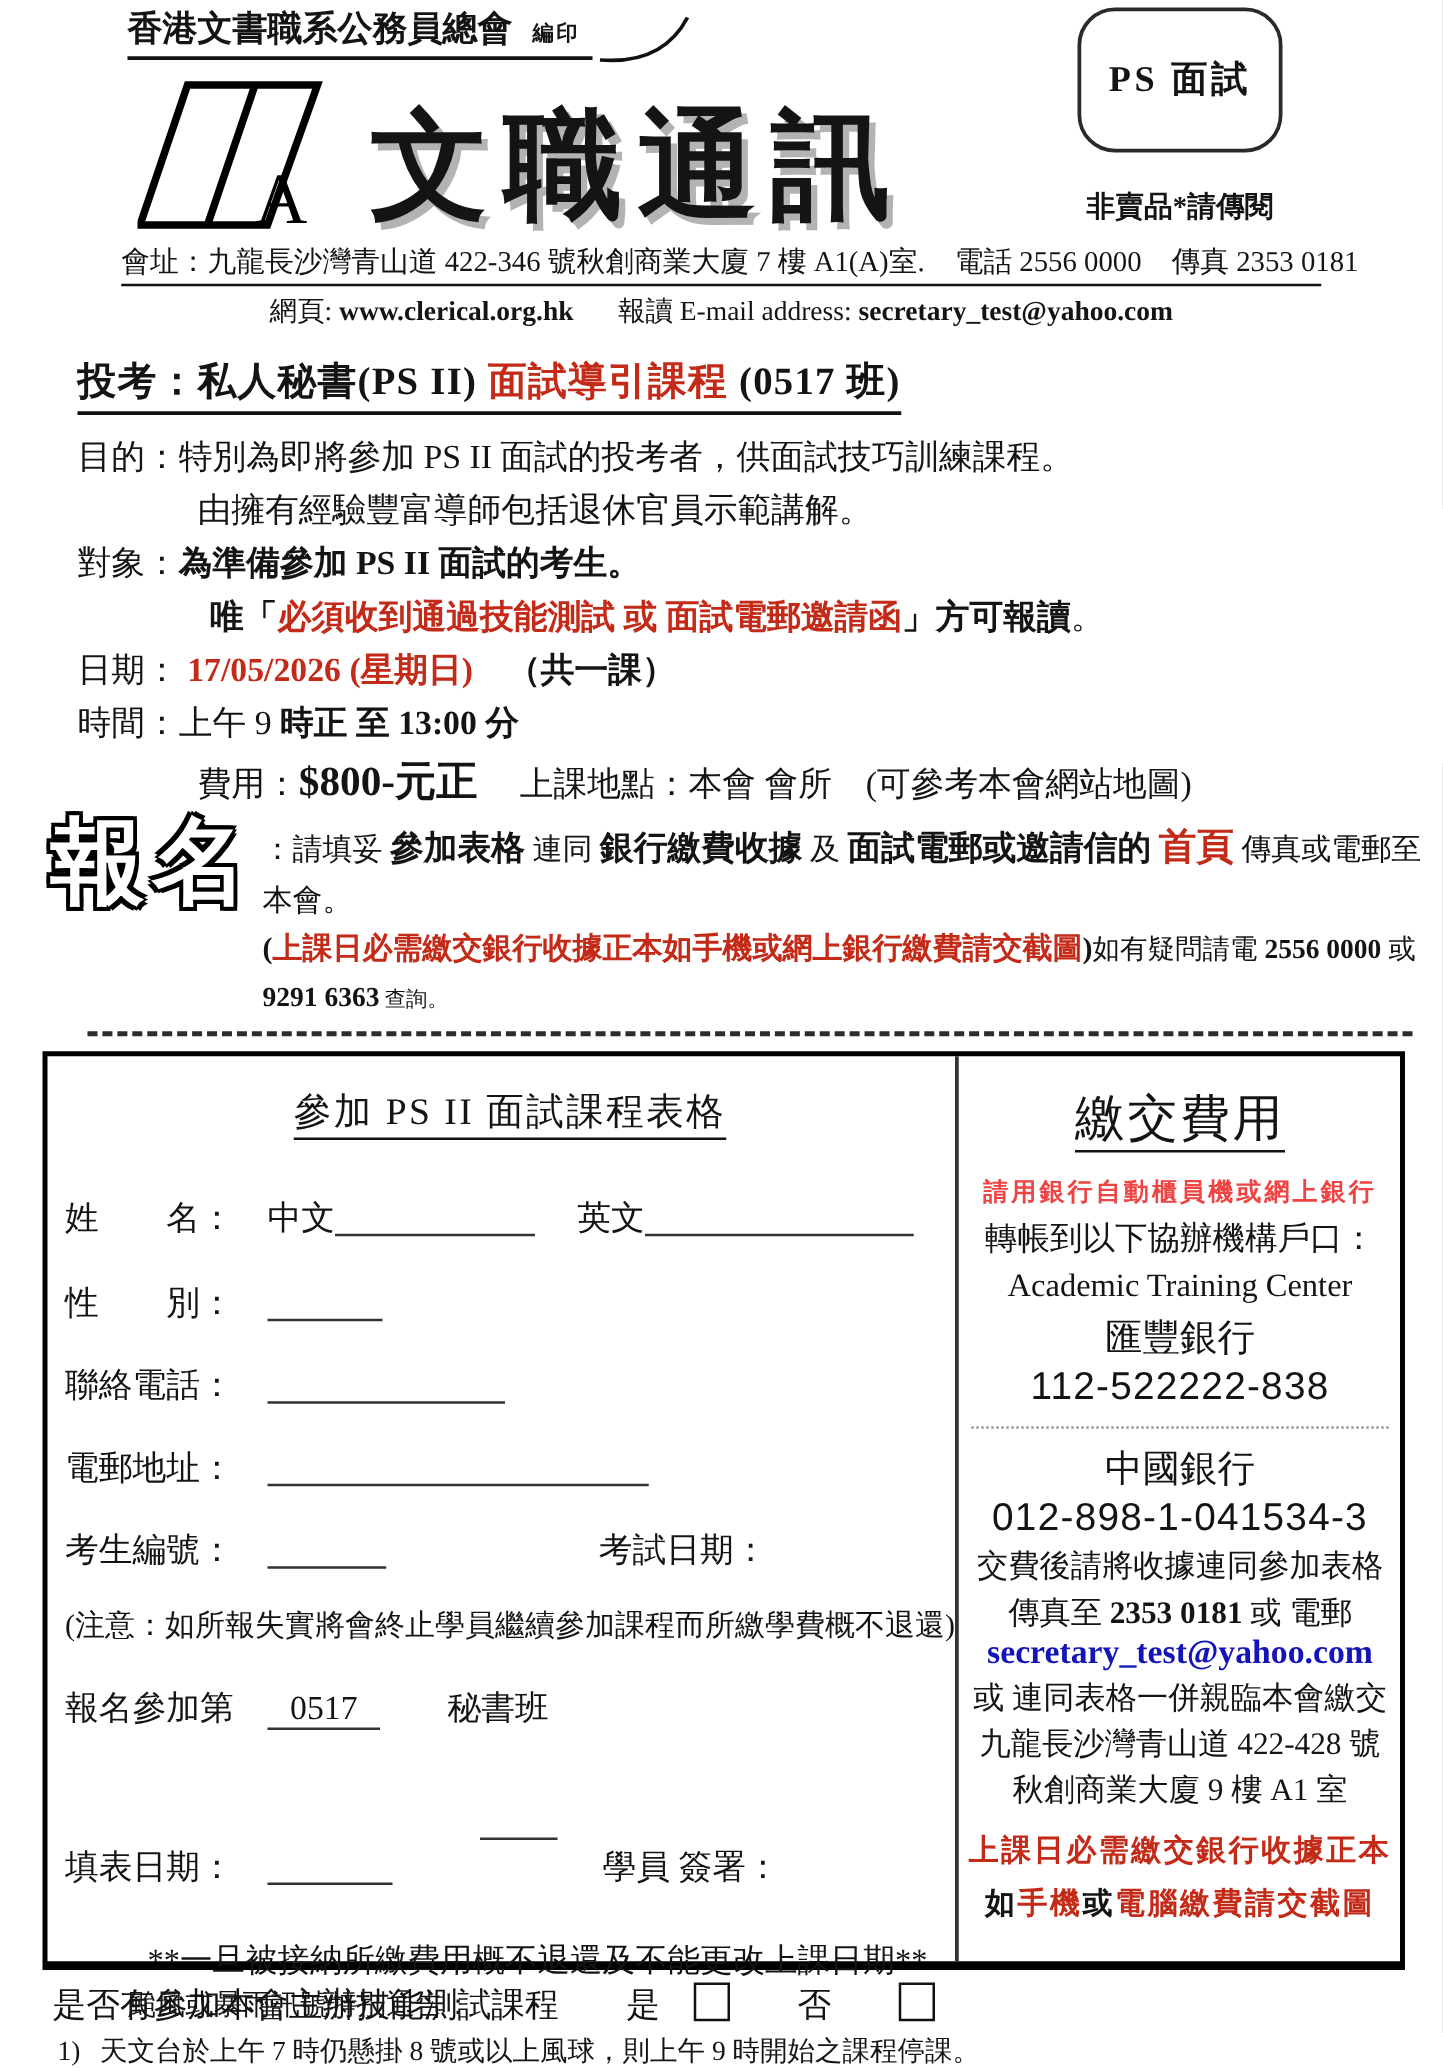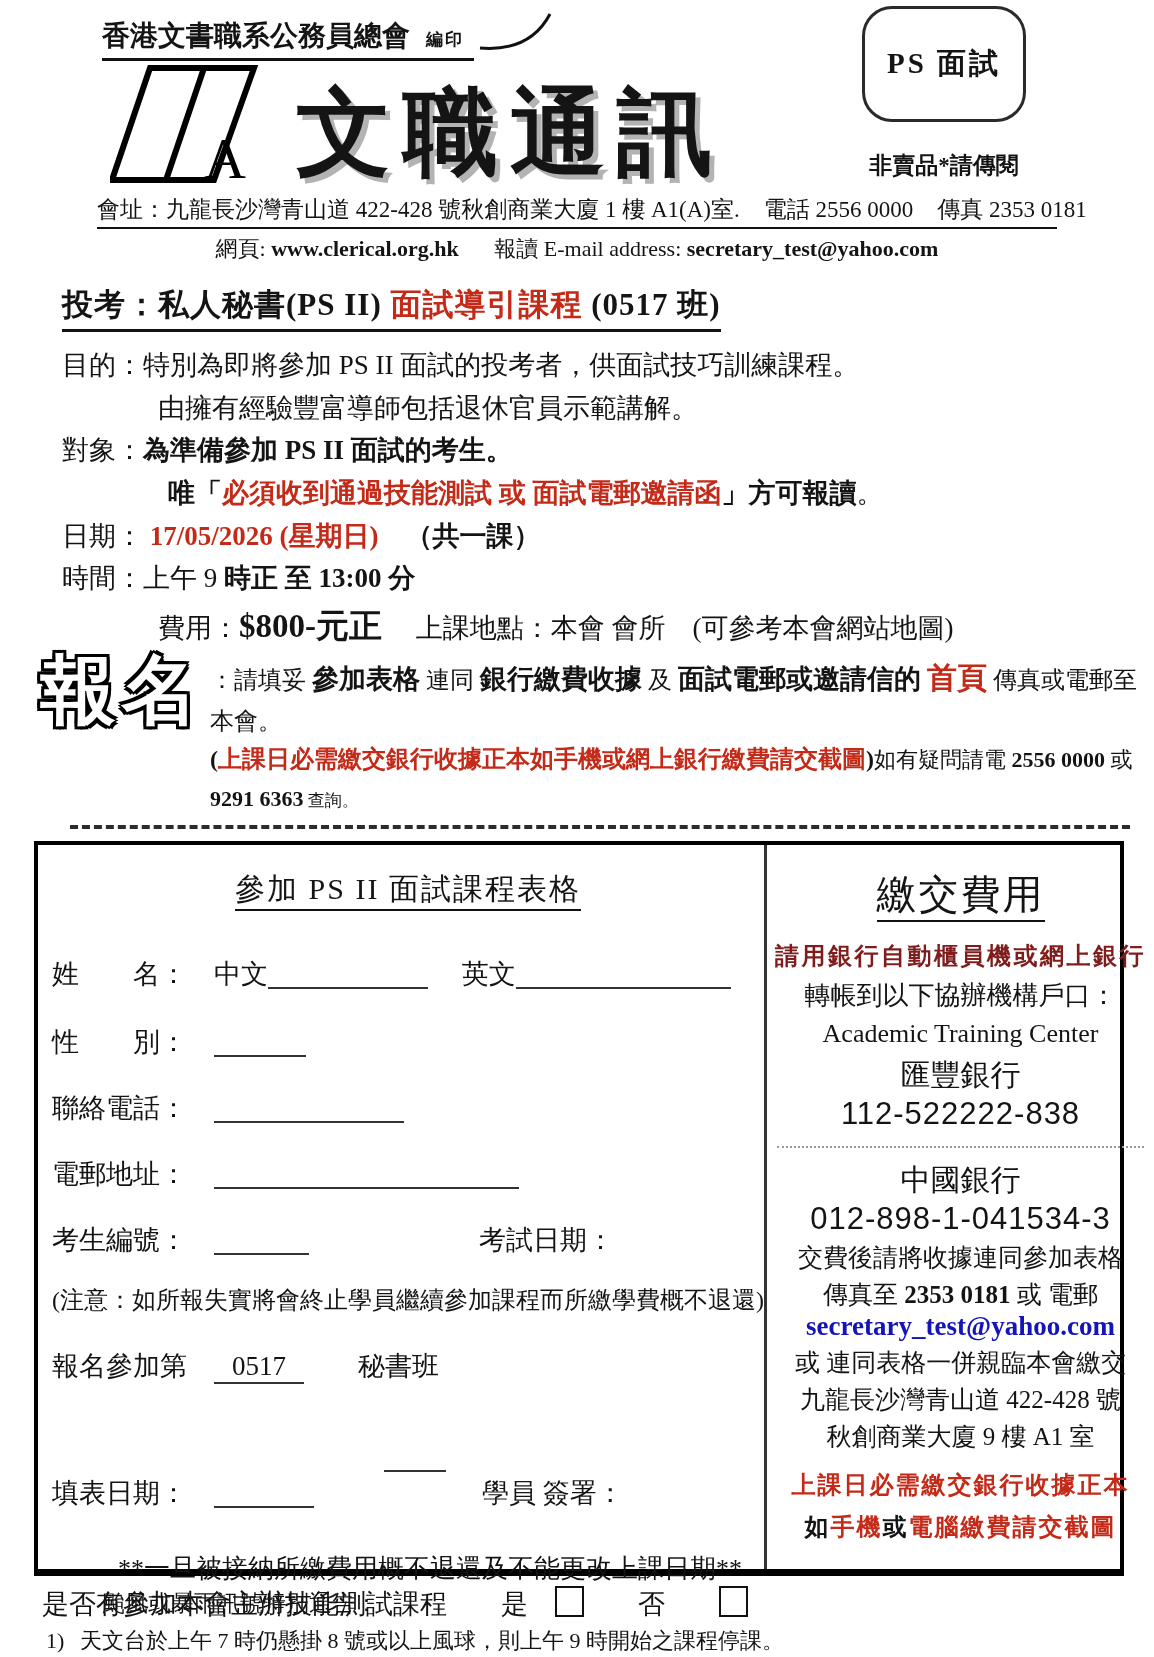--- a/index.html
+++ b/index.html
@@ -4,21 +4,21 @@
 <style>
   html,body{margin:0;padding:0;background:#ddd;}
   .page{position:relative;width:1154px;height:1657px;margin:0 auto;background:#fff;overflow:hidden;
         font-family:"Liberation Serif","DejaVu Serif",serif;color:#141414;}
   .red{color:#c32a18;}
   .b{font-weight:bold;}
   .ul{text-decoration-thickness:2px;text-underline-offset:5px;margin-top:16px;}
 
   
   .header{position:relative;height:190px;}
-  .org-line{position:absolute;left:102px;top:17px;font-size:28px;font-weight:bold;
+  .org-line{position:absolute;left:102px;top:4px;font-size:28px;font-weight:bold;
             border-bottom:3px solid #111;padding:0 10px 3px 0;white-space:nowrap;}
   .org-line .edit{font-size:17px;margin-left:16px;letter-spacing:2px;}
   .flourish{position:absolute;left:478px;top:10px;}
   .masthead{position:absolute;left:110px;top:64px;display:flex;align-items:flex-end;}
   .news-title{font-size:95px;font-weight:bold;line-height:1.05;letter-spacing:12px;margin-left:36px;
               text-shadow:5px 5px 0 #b3b3b3;white-space:nowrap;}
   .badge{position:absolute;left:862px;top:6px;width:158px;height:110px;border:3px solid #2a2a2a;
          border-radius:30px;display:flex;align-items:center;justify-content:center;
          font-size:29px;font-weight:bold;letter-spacing:3px;}
   .nfs{position:absolute;left:854px;top:150px;width:180px;text-align:center;font-size:23px;font-weight:bold;}
@@ -54,21 +54,21 @@
 
   .f-title{text-align:center;font-size:30px;margin-top:24px;letter-spacing:2px;}
   .f-title span{border-bottom:2.5px solid #111;padding-bottom:4px;}
   .f-row{white-space:nowrap;}
   .blank{display:inline-block;border-bottom:2.5px solid #333;height:30px;vertical-align:-6px;}
   .blank-text{display:inline-block;border-bottom:2.5px solid #333;text-align:center;padding:0 18px;}
   .cbox{display:inline-block;width:25px;height:27px;border:2.5px solid #111;vertical-align:-4px;}
 
   .p-title{font-size:40px;margin-top:22px;letter-spacing:2px;}
   .p-title span{border-bottom:2.5px solid #111;padding-bottom:3px;}
-  .p-red{color:#7f1d1d;font-weight:bold;font-size:24px;letter-spacing:2.5px;margin-top:18px;white-space:nowrap;}
+  .p-red{color:#ef4444;font-weight:bold;font-size:20px;letter-spacing:2.5px;margin-top:18px;white-space:nowrap;}
   .p-line{font-size:26px;margin-top:6px;}
   .p-bank{font-size:30px;margin-top:6px;}
   .p-acct{font-family:"Liberation Sans","DejaVu Sans",sans-serif;font-size:31px;margin-top:0px;letter-spacing:1px;}
   .p-dotted{border-top:2px dotted #999;margin:14px 2px 0;}
   .p-small{font-size:25px;margin-top:4px;white-space:nowrap;}
   .p-email{font-size:27px;font-weight:bold;color:#1414b8;margin-top:0px;}
   .p-warn1{color:#c32a18;font-weight:bold;font-size:24px;letter-spacing:2px;margin-top:16px;white-space:nowrap;}
   .p-warn2{font-size:24px;font-weight:bold;letter-spacing:2px;margin-top:10px;white-space:nowrap;}
 
   .notices{margin:12px 0 0 46px;font-size:22px;}
@@ -94,21 +94,21 @@
         <line x1="94" y1="4" x2="56" y2="116" stroke="#000" stroke-width="6"></line>
         <text x="94" y="114" font-size="58" font-family="Liberation Serif, serif" fill="#000">A</text>
       </svg>
       <div class="news-title">文職通訊</div>
     </div>
     <div class="badge">PS  面試</div>
     <div class="nfs">非賣品*請傳閱</div>
   </div>
 
   <div class="addr">
-    <span>會址：九龍長沙灣青山道 422-428 號秋創商業大廈 1 樓 A1(A)室.</span><span class="gap"></span><span>電話 2556 0000</span><span class="gap"></span><span>傳真 2353 0181</span>
+    <span>會址：九龍長沙灣青山道 422-346 號秋創商業大廈 7 樓 A1(A)室.</span><span class="gap"></span><span>電話 2556 0000</span><span class="gap"></span><span>傳真 2353 0181</span>
   </div>
   <div class="webline">
     <span>網頁:</span>
     <span class="b">www.clerical.org.hk</span><span class="gap"></span>
     <span>報讀  E-mail address:</span>
     <span class="b">secretary_test@yahoo.com</span>
   </div>
 
   <div class="course-title">
     <span>投考：私人秘書(PS II) </span><span class="red">面試導引課程</span><span> (0517 班)</span>

